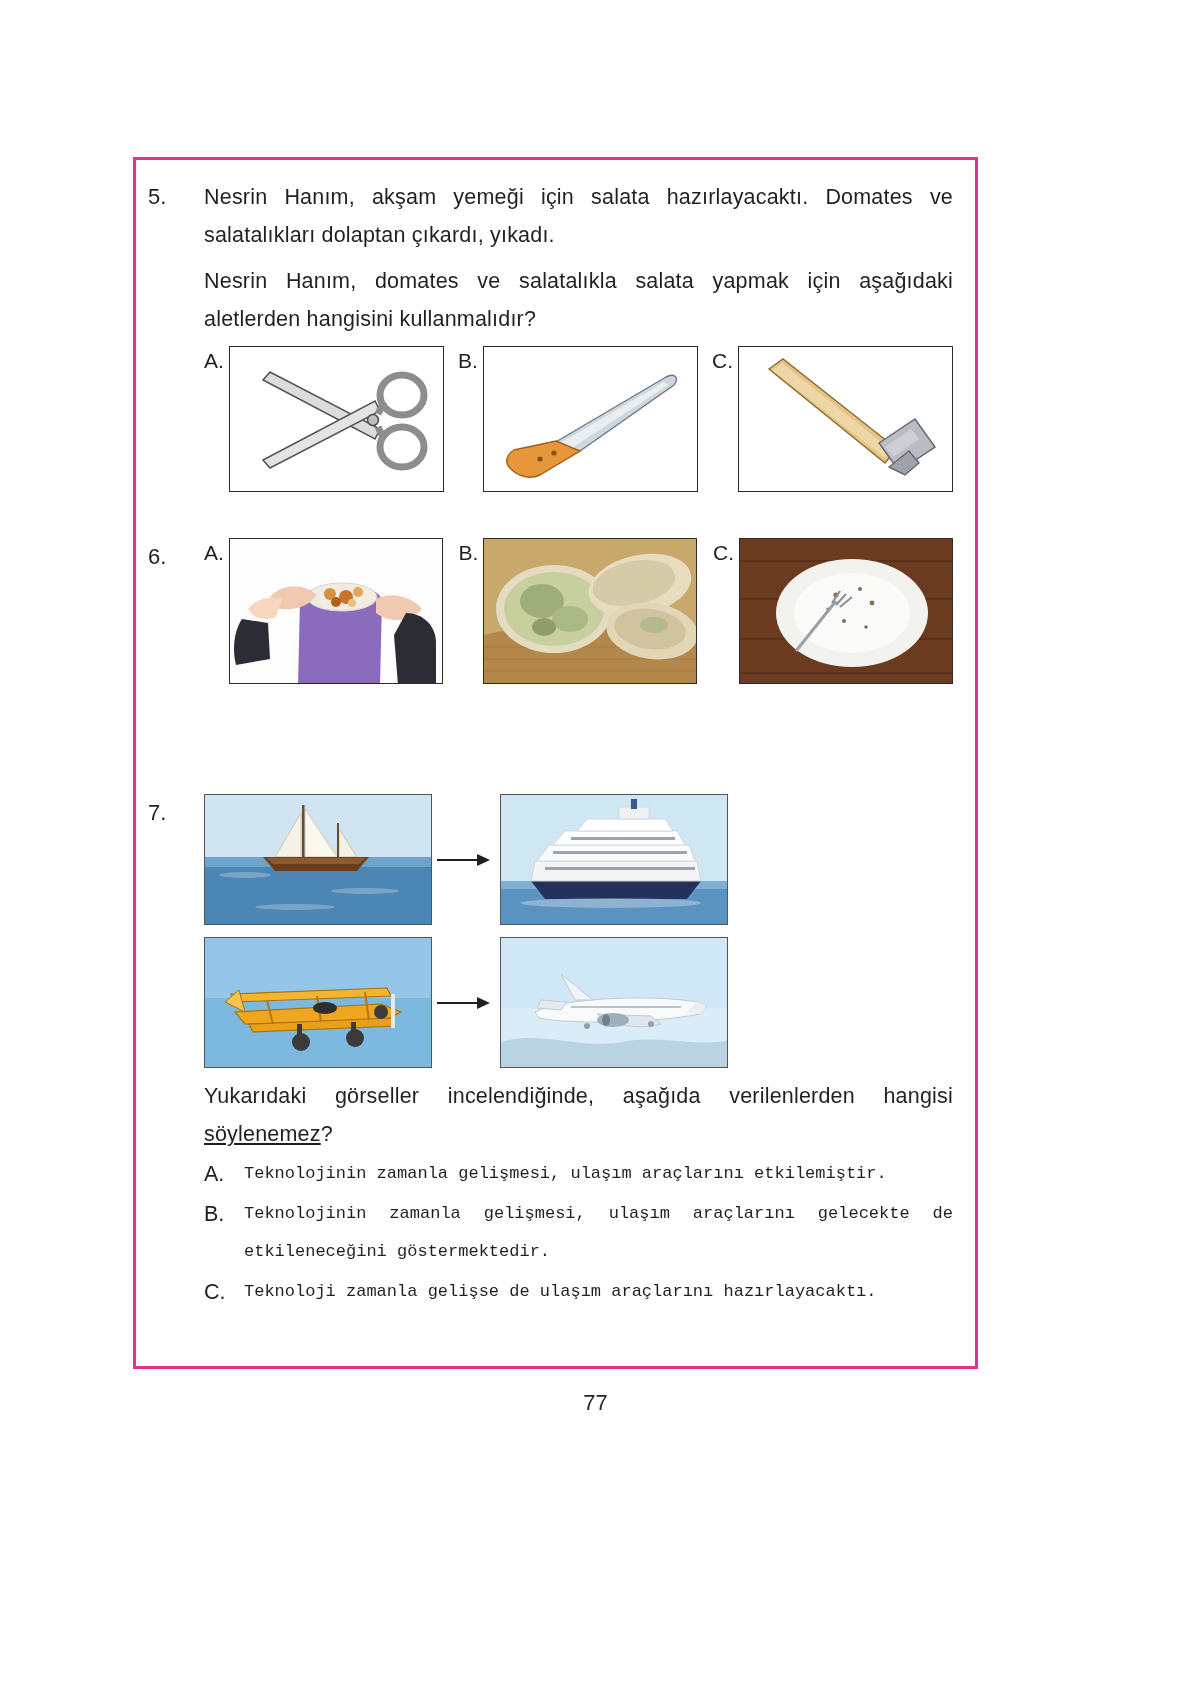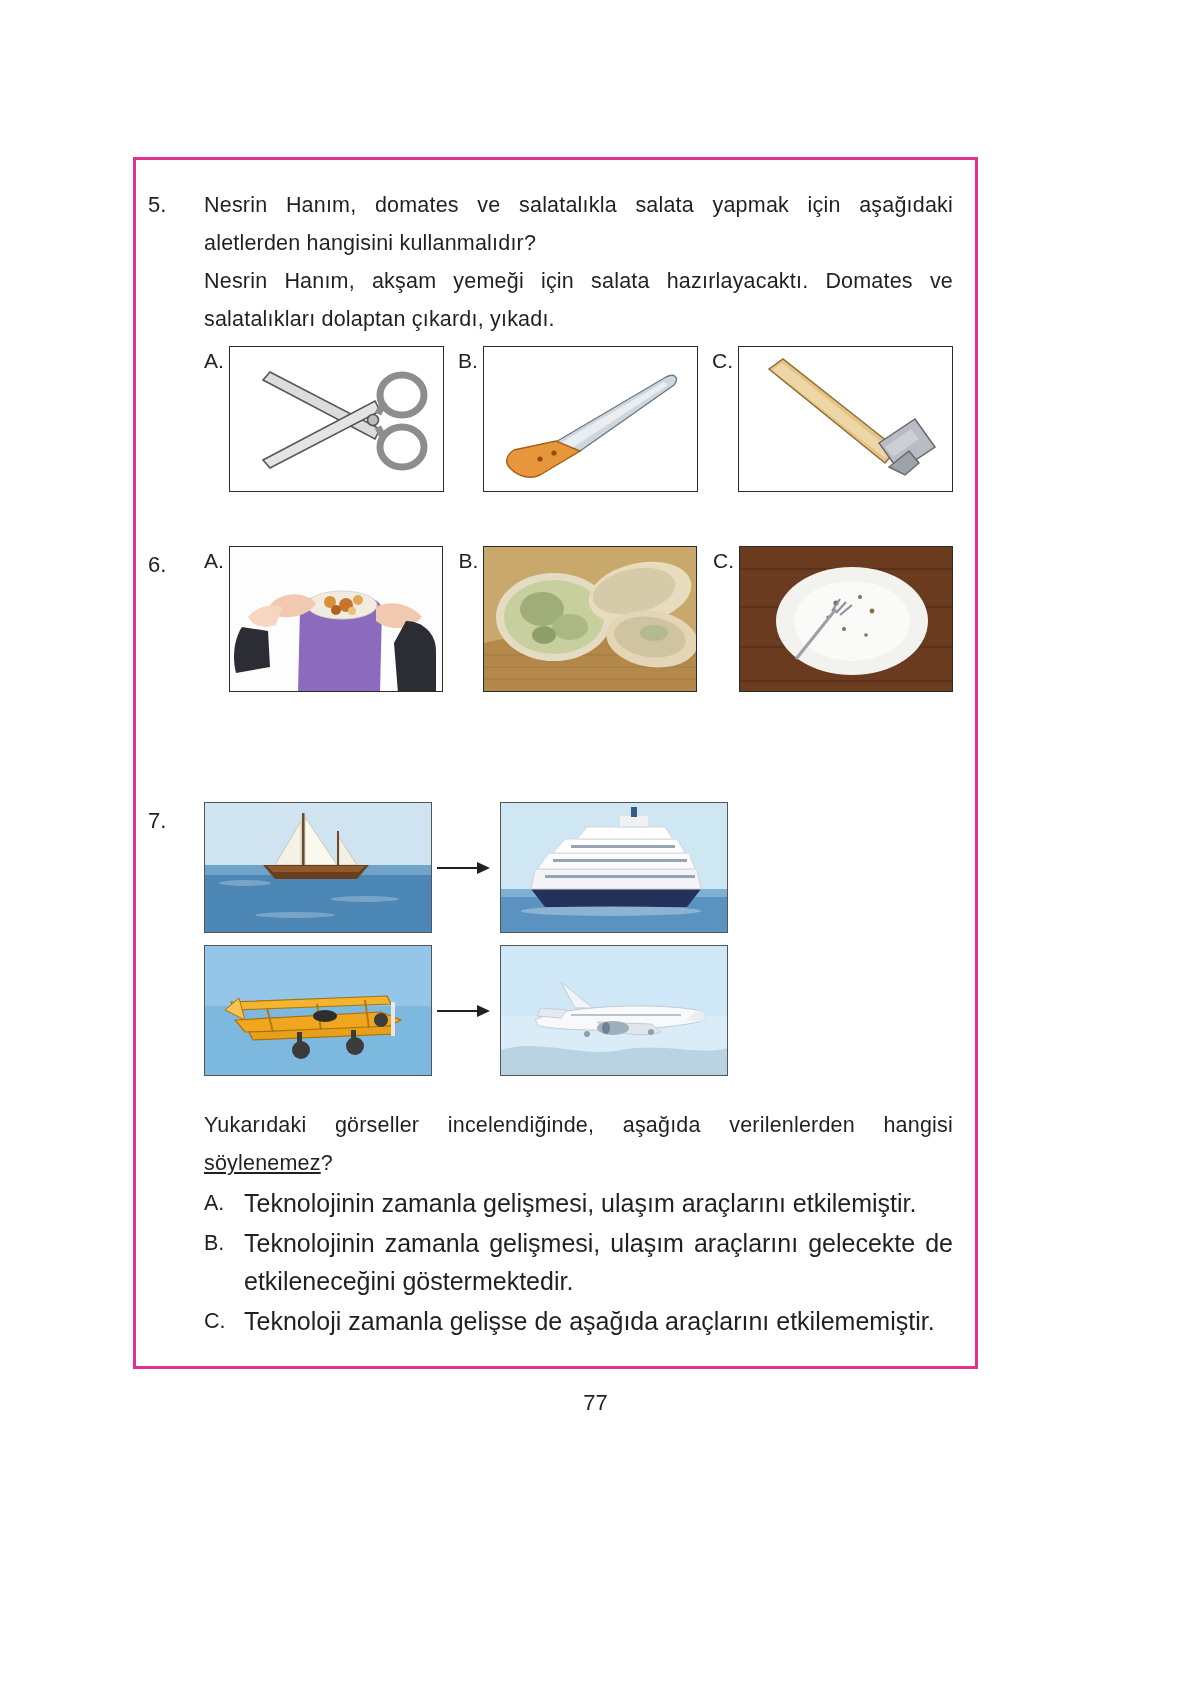--- a/index.html
+++ b/index.html
@@ -99,23 +99,24 @@
     display: flex;
     margin-top: 2px;
   }
   .textopt .lt {
     width: 40px;
     flex: 0 0 40px;
     font-size: 21.5px;
     line-height: 38px;
   }
   .textopt .tx {
-    font-size: 25px;
+    font-size: 17px;
     line-height: 38px;
     text-align: justify;
+    font-family: Liberation Mono, monospace;
   }
   u.ul { text-decoration: underline; }
 
   .pagenum {
     position: absolute;
     left: 0;
     top: 1390px;
     width: 1191px;
     text-align: center;
     font-size: 22px;
@@ -169,22 +170,22 @@
 </head>
 <body>
 
 <div class="page">
   <div class="frame">
     <div class="content">
 
       <div class="q" style="min-height:330px;">
         <div class="qnum">5.</div>
         <div class="qbody">
+          <div class="qtext">Nesrin Hanım, akşam yemeği için salata hazırlayacaktı. Domates ve salatalıkları dolaptan çıkardı, yıkadı.</div>
           <div class="qtext" style="margin-top:8px;">Nesrin Hanım, domates ve salatalıkla salata yapmak için aşağıdaki aletlerden hangisini kullanmalıdır?</div>
-          <div class="qtext">Nesrin Hanım, akşam yemeği için salata hazırlayacaktı. Domates ve salatalıkları dolaptan çıkardı, yıkadı.</div>
 
           <div class="optrow">
 
             <div class="opt">
               <div class="optlabel">A.</div>
               <div class="imgbox q5">
                 <svg viewBox="0 0 215 146" width="215" height="146">
                   <g stroke="#555" stroke-width="1.6" fill="#e8e8e8">
 
                     <path d="M33 33 L40 25 L150 82 L145 92 Z" fill="#dcdcdc"></path>
@@ -439,36 +440,36 @@
                   <g fill="#8fa0ad">
                     <circle cx="86" cy="88" r="3"></circle>
                     <circle cx="150" cy="86" r="3"></circle>
                   </g>
                 </g>
               </svg>
             </div>
           </div>
         </div>
 
-        <div class="qbody" style="margin-top:30px;">
+        <div class="qbody" style="margin-top:9px;">
           <div class="qtext">
             <span>Yukarıdaki görseller incelendiğinde, aşağıda verilenlerden hangisi </span><u class="ul">söylenemez</u><span>?</span>
           </div>
 
           <div class="textopt">
             <div class="lt">A.</div>
             <div class="tx">Teknolojinin zamanla gelişmesi, ulaşım araçlarını etkilemiştir.</div>
           </div>
           <div class="textopt">
             <div class="lt">B.</div>
             <div class="tx">Teknolojinin zamanla gelişmesi, ulaşım araçlarını gelecekte de etkileneceğini göstermektedir.</div>
           </div>
           <div class="textopt">
             <div class="lt">C.</div>
-            <div class="tx">Teknoloji zamanla gelişse de aşağıda araçlarını etkilememiştir.</div>
+            <div class="tx">Teknoloji zamanla gelişse de ulaşım araçlarını hazırlayacaktı.</div>
           </div>
         </div>
       </div>
 
     </div>
   </div>
 
   <div class="pagenum">77</div>
 </div>
 

